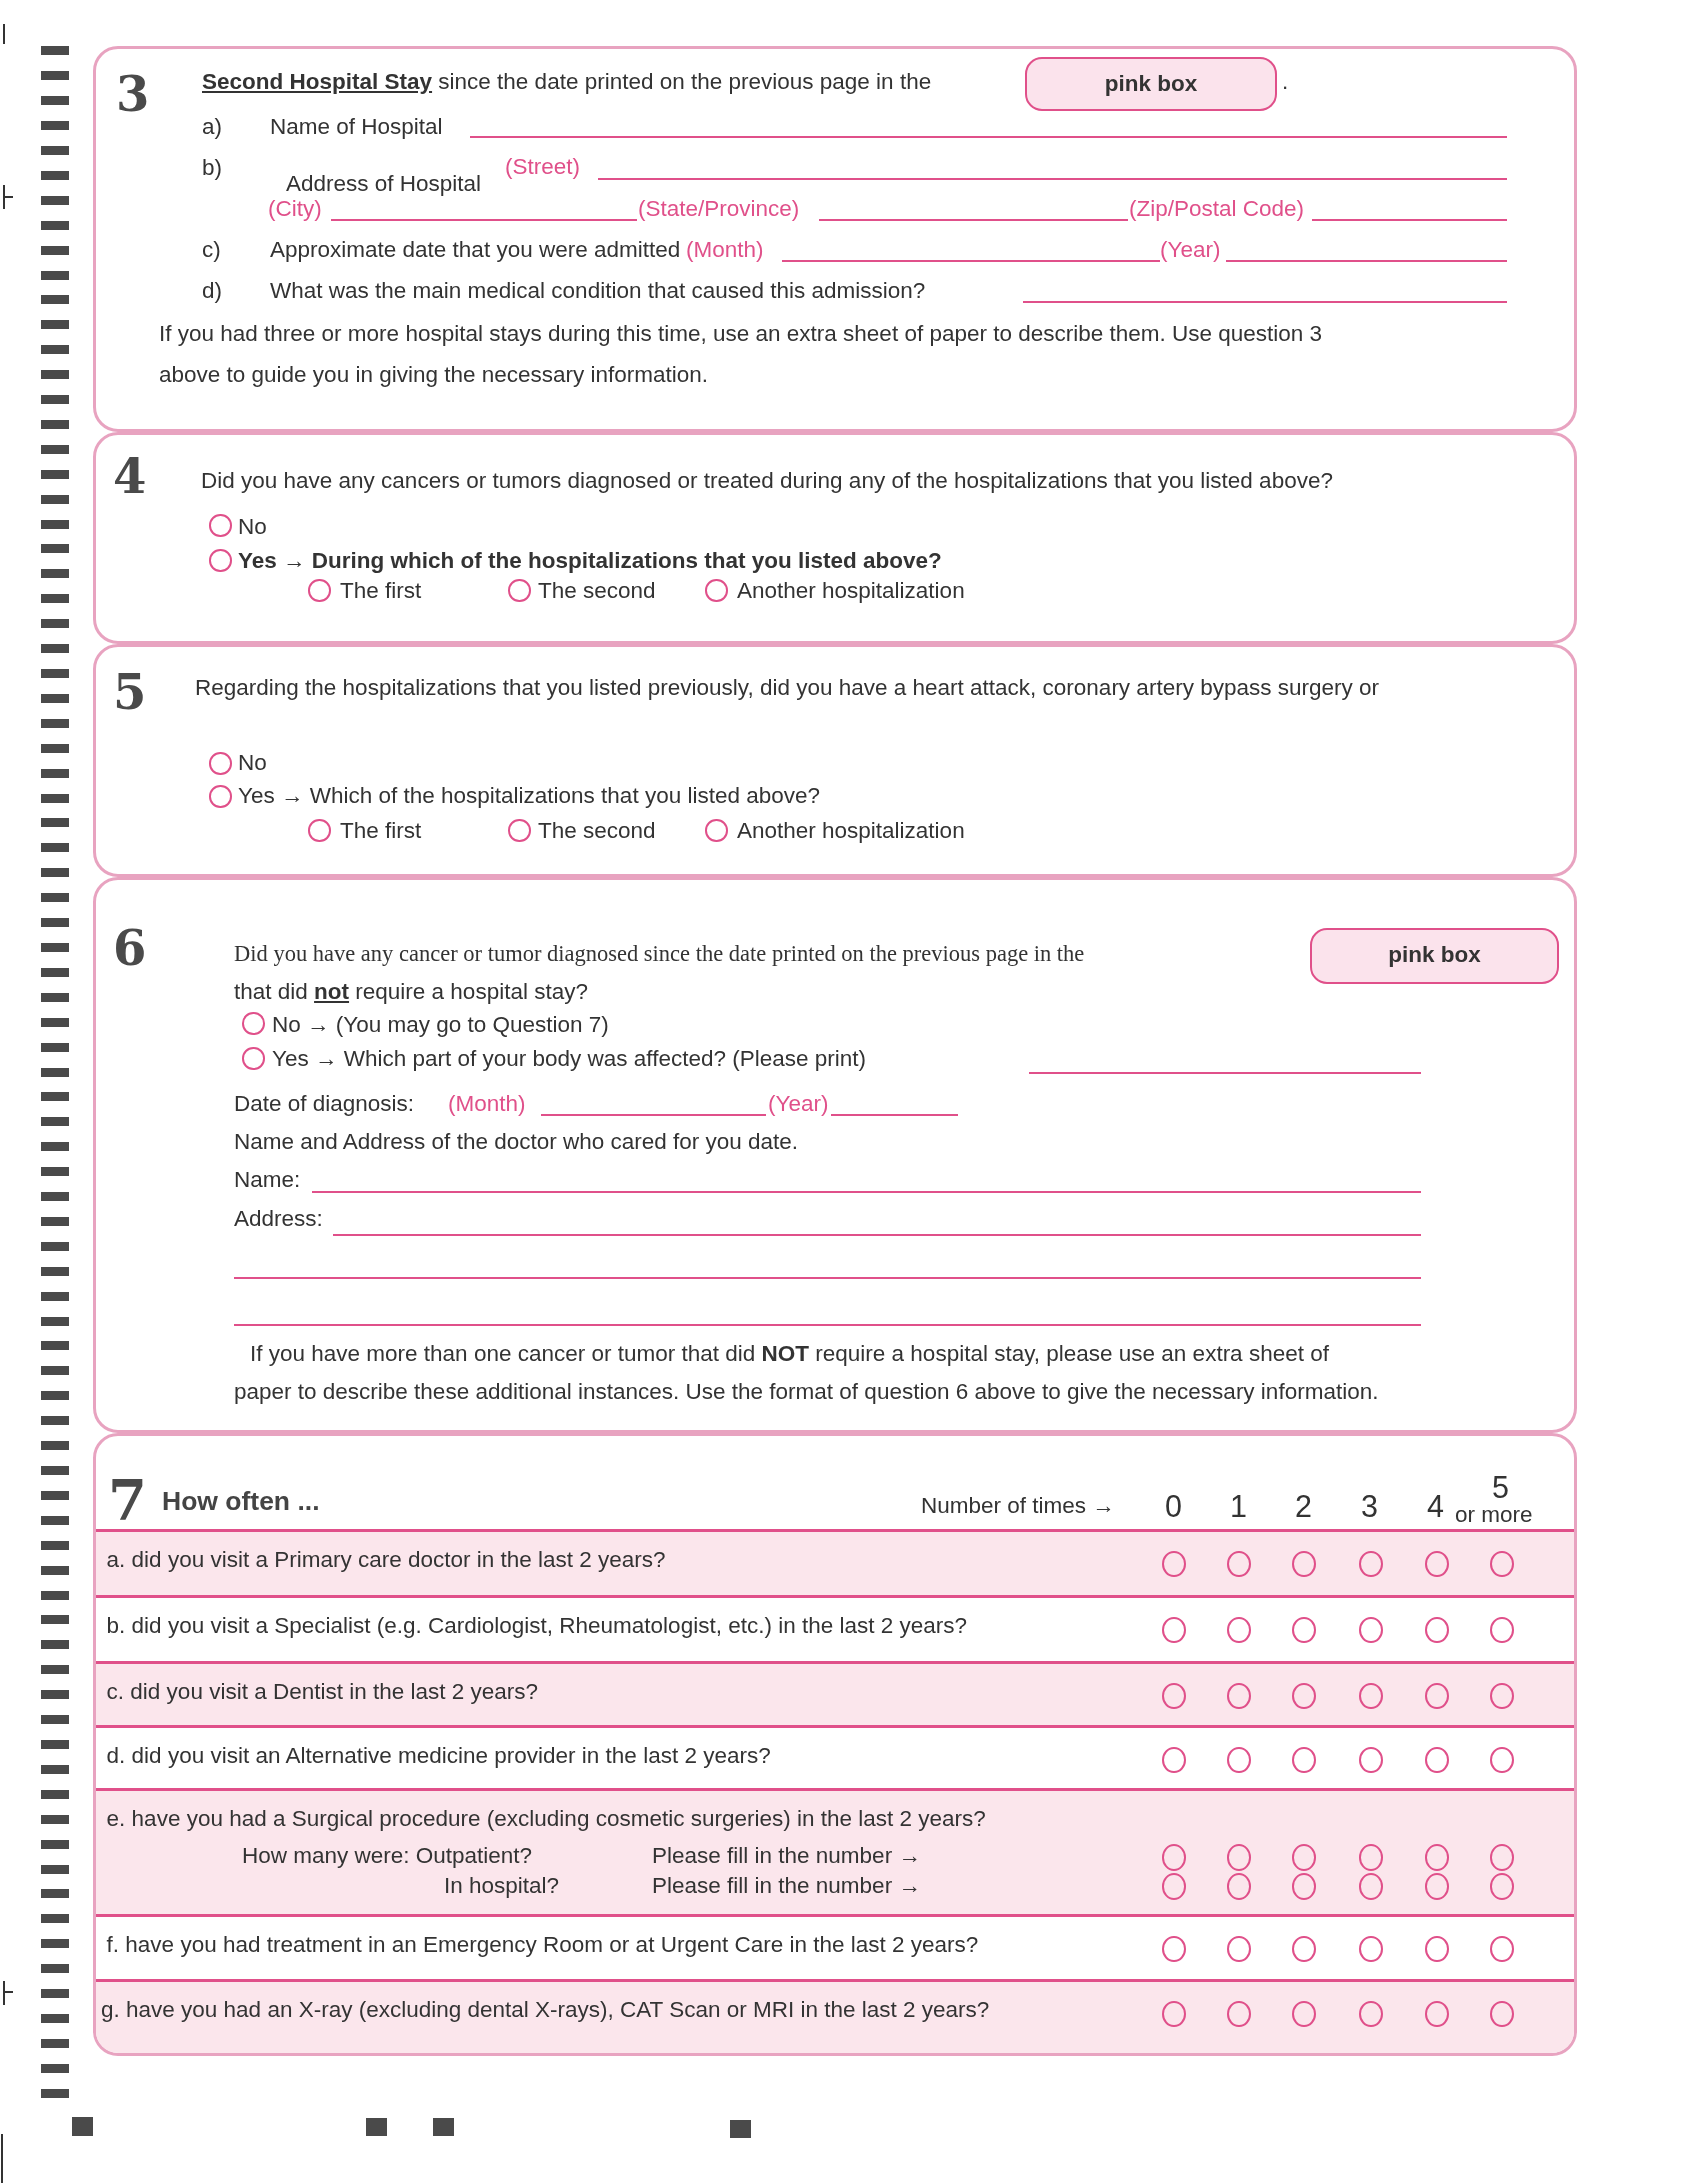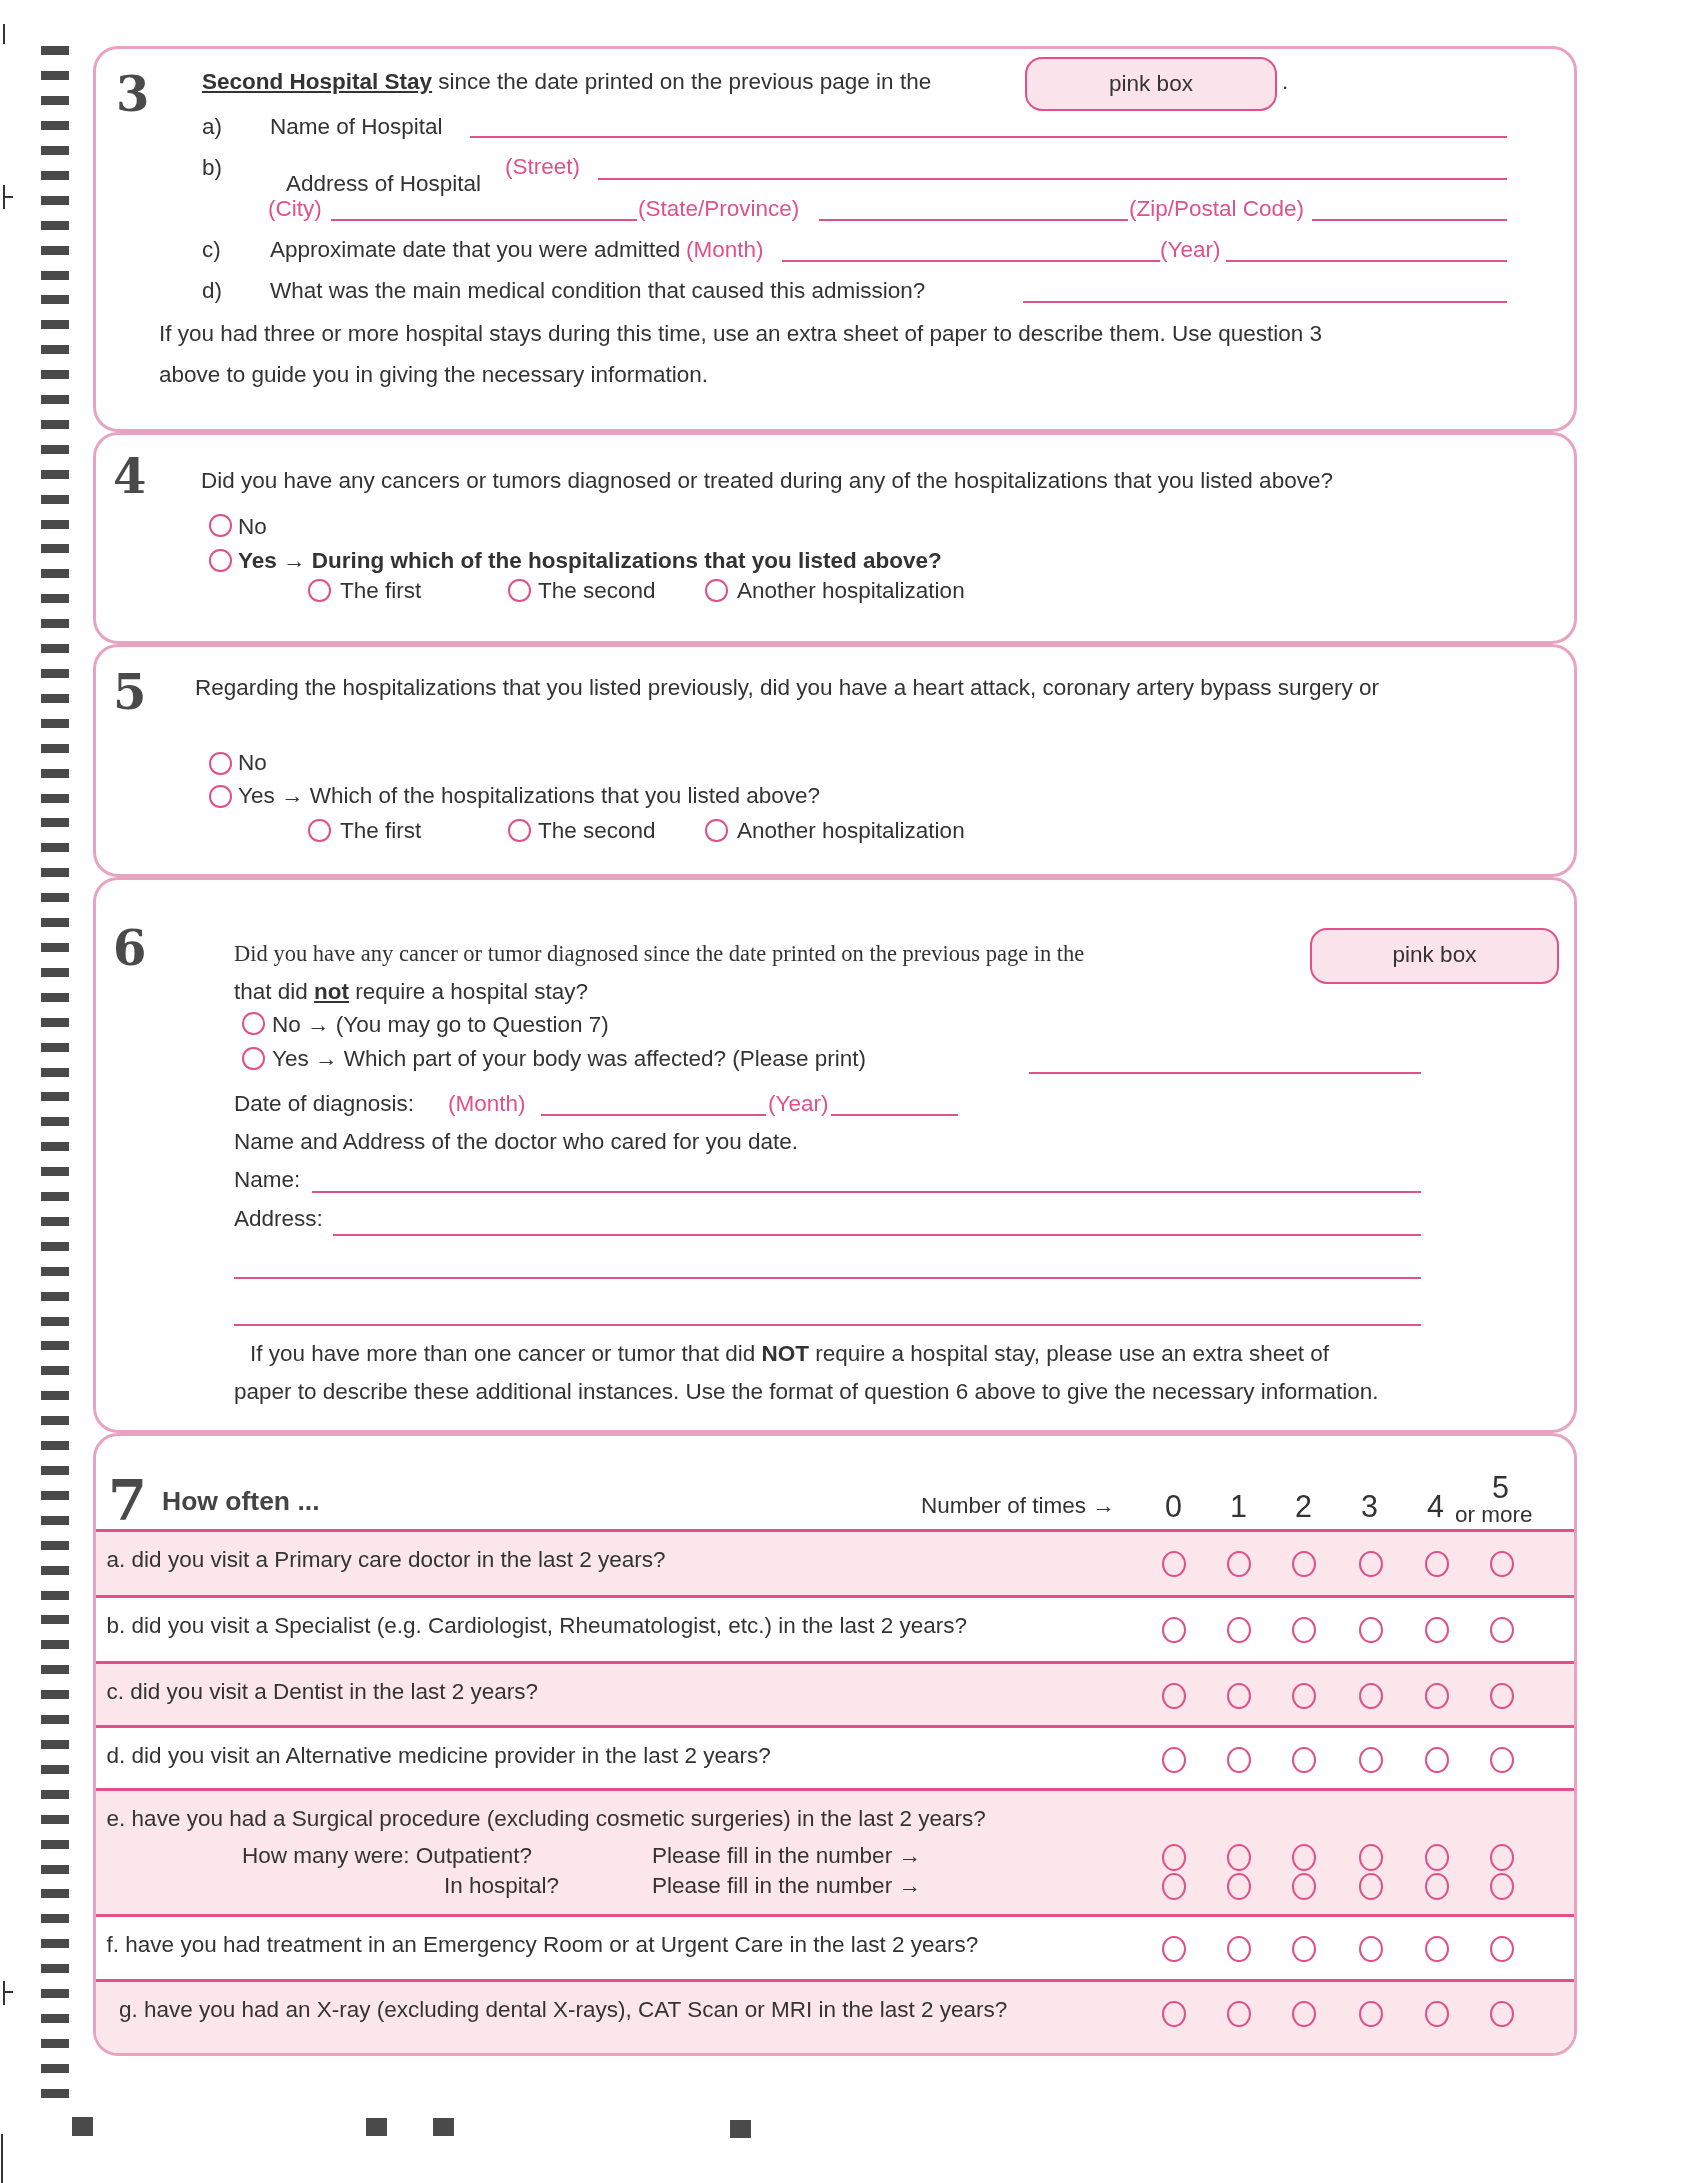--- a/index.html
+++ b/index.html
@@ -6,21 +6,21 @@
   body { width:1685px; height:2183px; position:relative; background:#ffffff; overflow:hidden;
          font-family:"Liberation Sans", "DejaVu Sans", sans-serif; color:#333; }
   .mark { position:absolute; left:41px; width:28px; height:9.3px; background:#4a4a4a; }
   .bmark { position:absolute; width:20px; height:20px; background:#4a4a4a; }
   .edge-tick { position:absolute; background:#333; }
   .box { position:absolute; left:93px; width:1484px; border:3.3px solid #e8a3c0; border-radius:25px; background:#fff; box-sizing:border-box; }
   .qnum { position:absolute; font-family:"DejaVu Serif", serif; font-weight:bold; font-size:48px; color:#4a4a4a; }
   .txt { position:absolute; font-size:22.5px; white-space:nowrap; color:#333; }
   .pink { color:#e0508a; }
   .line { position:absolute; height:0; border-top:2px solid #e0508a; }
-  .pillbox { position:absolute; border:2.6px solid #e0508a; border-radius:17px; background:#fbe3ec; box-sizing:border-box; font-size:22.5px; color:#333; text-align:center; }
+  .pillbox { position:absolute; border:2.6px solid #e0508a; border-radius:17px; background:#fbe3ec; box-sizing:border-box; font-size:22.5px; color:#333; text-align:center;font-weight:bold; }
   .radio { position:absolute; width:22.5px; height:22.5px; border:2px solid #e0508a; border-radius:50%; box-sizing:border-box; background:transparent; }
   .row7 { position:absolute; left:96px; width:1477px; box-sizing:border-box; border-top:3.3px solid #e0508a; }
   .shade { background:#fbe6ec; }
   .hdr7 { font-size:24px; color:#444; }
   .bold { font-weight:bold; }
   .u { text-decoration:underline; }
 </style>
 </head>
 <body>
 
@@ -305,21 +305,21 @@
       <div class="row7" style="left: 0px; width: 1484px; top: 478px; height: 65px;">
         <div class="txt" style="left: 10.6px; top: 14.6px;">f. have you had treatment in an Emergency Room or at Urgent Care in the last 2 years?</div>
         <div class="radio" style="width: 24px; height: 26.5px; left: 1066px; top: 18.5px;"></div>
         <div class="radio" style="width: 24px; height: 26.5px; left: 1131px; top: 18.5px;"></div>
         <div class="radio" style="width: 24px; height: 26.5px; left: 1196px; top: 18.5px;"></div>
         <div class="radio" style="width: 24px; height: 26.5px; left: 1263px; top: 18.5px;"></div>
         <div class="radio" style="width: 24px; height: 26.5px; left: 1329px; top: 18.5px;"></div>
         <div class="radio" style="width: 24px; height: 26.5px; left: 1394px; top: 18.5px;"></div>
       </div>
       <div class="row7 shade" style="left: 0px; width: 1484px; top: 543px; height: 79px;">
-        <div class="txt" style="left: 23px; top: 14.6px;">g. have you had an X-ray (excluding dental X-rays), CAT Scan or MRI in the last 2 years?</div>
+        <div class="txt" style="left: 5px; top: 14.6px;">g. have you had an X-ray (excluding dental X-rays), CAT Scan or MRI in the last 2 years?</div>
         <div class="radio" style="width: 24px; height: 26.5px; left: 1066px; top: 18.5px;"></div>
         <div class="radio" style="width: 24px; height: 26.5px; left: 1131px; top: 18.5px;"></div>
         <div class="radio" style="width: 24px; height: 26.5px; left: 1196px; top: 18.5px;"></div>
         <div class="radio" style="width: 24px; height: 26.5px; left: 1263px; top: 18.5px;"></div>
         <div class="radio" style="width: 24px; height: 26.5px; left: 1329px; top: 18.5px;"></div>
         <div class="radio" style="width: 24px; height: 26.5px; left: 1394px; top: 18.5px;"></div>
       </div>
     </div>
 </section>
 

